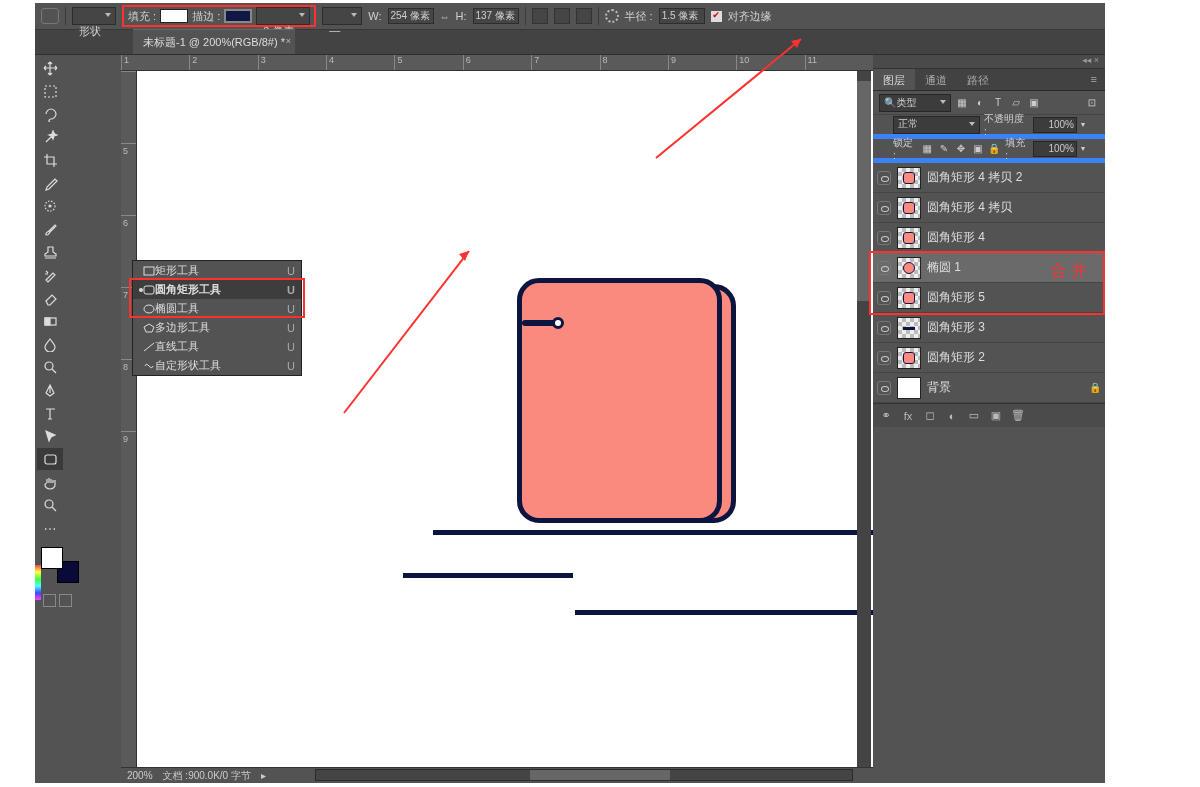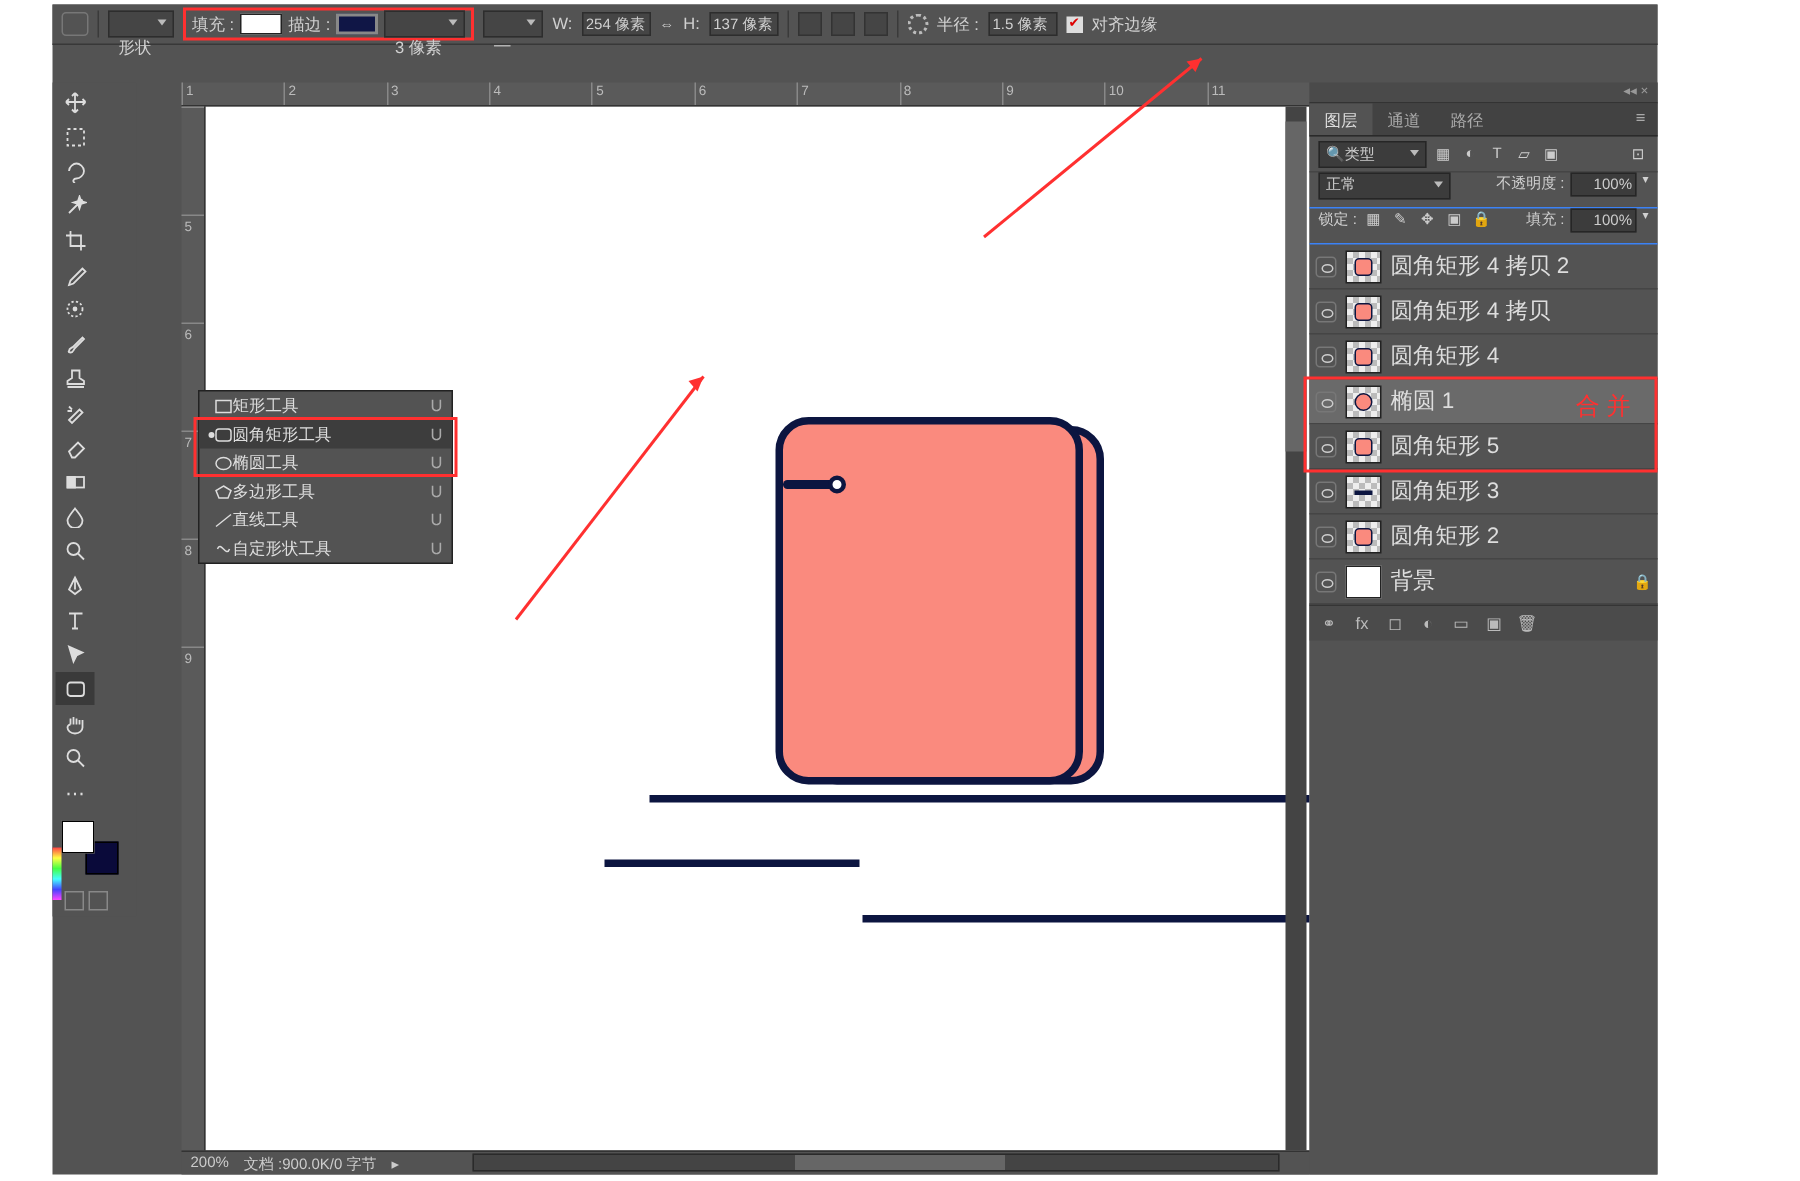--- a/index.html
+++ b/index.html
@@ -35,21 +35,21 @@
 .tool svg { width: 15px; height: 15px; stroke: #ddd; fill: none; stroke-width: 1.2; }
 .fgbg { position: relative; width: 40px; height: 38px; margin: 6px 4px; }
 .fgbg .fg { position: absolute; left: 0; top: 0; width: 22px; height: 22px; background: #fff; border: 1px solid #000; }
 .fgbg .bg { position: absolute; right: 2px; bottom: 2px; width: 22px; height: 22px; background: #0a0a3a; border: 1px solid #000; }
 .qm { display: flex; gap: 3px; padding: 2px 6px; }
 .qm div { width: 13px; height: 13px; border: 1px solid #888; }
 
 
 .flyout { position: absolute; left: 97px; top: 257px; width: 170px; background: #535353; border: 1px solid #222; z-index: 50; }
 .fly-item { display: flex; align-items: center; height: 19px; padding: 0 6px; gap: 0; color: #ddd; font-size: 11px; position: relative; }
-.fly-item.sel { background: #3d3d3d; }
+.fly-item.sel { background: #3d3d3d; font-weight: bold; }
 .fly-item .dot { width: 4px; height: 4px; background: #ddd; border-radius: 50%; }
 .fly-item .nodot { width: 4px; }
 .fly-item .sc { margin-left: auto; color: #aaa; }
 .fly-hl { position: absolute; left: 94px; top: 275px; width: 176px; height: 40px; border: 2px solid #ff3030; z-index: 60; pointer-events: none; }
 
 
 .ruler-h { position: absolute; left: 86px; top: 52px; right: 232px; height: 16px; background: #5a5a5a; border-bottom: 1px solid #333; color: #bbb; font-size: 9px; display: flex; }
 .rh-tick { width: 72px; border-left: 1px solid #888; padding-left: 2px; }
 .ruler-v { position: absolute; left: 86px; top: 68px; width: 16px; bottom: 16px; background: #5a5a5a; border-right: 1px solid #333; color: #bbb; font-size: 9px; }
 .rv-tick { height: 72px; border-top: 1px solid #888; padding-top: 2px; padding-left: 2px; }
@@ -79,36 +79,36 @@
 
 .rpanel { position: absolute; right: 0; top: 52px; width: 232px; bottom: 0; background: #535353; }
 .collapse-row { height: 14px; background: #4a4a4a; border-bottom: 1px solid #333; text-align: right; padding-right: 6px; color: #999; font-size: 9px; }
 .panel-tabs { display: flex; height: 22px; background: #424242; border-bottom: 1px solid #2a2a2a; text-align: right; }
 .ptab { padding: 4px 10px; font-size: 11px; color: #aaa; }
 .ptab.active { background: #535353; color: #ddd; }
 .ptab-menu { margin-left: auto; padding: 4px 8px; color: #aaa; }
 .panel-row { display: flex; align-items: center; height: 24px; padding: 0 6px; gap: 4px; border-bottom: 1px solid #454545; }
 .psearch { background: #3c3c3c; border: 1px solid #262626; height: 18px; flex: 0 0 72px; display: flex; align-items: center; padding: 0 4px; color: #ccc; font-size: 10px; position: relative; }
 .micon { width: 14px; height: 14px; display: flex; align-items: center; justify-content: center; color: #ccc; font-size: 10px; }
-.panel-row2 { display: flex; height: 24px; padding: 0 6px; gap: 4px; border-bottom: 1px solid #3b82f6; font-size: 10px; }
+.panel-row2 { display: flex; align-items: center; height: 24px; padding: 0 20px; gap: 4px; border-bottom: 5px solid #3b82f6; font-size: 10px; }
 .bm-select { background: #3c3c3c; border: 1px solid #262626; height: 18px; width: 88px; padding: 0 4px; position: relative; }
 .op-input { background: #3c3c3c; border: 1px solid #262626; height: 16px; width: 44px; color: #ccc; font-size: 10px; text-align: right; padding-right: 2px; }
 
 
 .layers { }
 .layer { display: flex; align-items: center; height: 30px; border-bottom: 1px solid #454545; padding: 0 4px; gap: 6px; }
 .layer.sel { background: #6a6a6a; }
 .eye { width: 14px; height: 14px; border: 1px solid #777; border-radius: 3px; position: relative; }
 .eye::after { content: ""; position: absolute; left: 3px; top: 4px; width: 6px; height: 4px; border: 1px solid #ccc; border-radius: 50%; }
 .lthumb { width: 24px; height: 22px; background: repeating-conic-gradient(#bbb 0 25%, #eee 0 50%) 0 0/8px 8px; border: 1px solid #222; position: relative; }
 .lthumb .shape { position: absolute; left: 5px; top: 4px; width: 12px; height: 12px; background: #fa8a7e; border: 1px solid #0c1540; border-radius: 3px; }
 .lthumb .shape.circ { border-radius: 50%; }
 .lthumb .shape.line { background: #0c1540; height: 3px; top: 9px; border: none; border-radius: 0; }
 .lthumb.solid { background: #fff; }
-.lname { font-size: 15px; color: #ddd; flex: 1; }
+.lname { font-size: 12px; color: #ddd; flex: 1; }
 .lock { width: 12px; height: 12px; color: #bbb; font-size: 10px; }
 .layers-hl { position: absolute; border: 2px solid #ff3030; pointer-events: none; }
 .merge-label { position: absolute; color: #ff3030; font-size: 16px; right: 18px; pointer-events: none; }
 
 .layer-footer { display: flex; align-items: center; height: 24px; padding: 0 6px; gap: 8px; border-top: 1px solid #353535; background: #4b4b4b; }
 .lf-icon { width: 14px; height: 14px; color: #bbb; font-size: 11px; display: flex; align-items: center; justify-content: center; }
 
 .mini-strip { position: absolute; left: 35px; top: 565px; width: 6px; height: 35px; background: linear-gradient(#f44,#ff4,#4f4,#4ff,#44f,#f4f); }
 
 input { outline: none; }
@@ -140,20 +140,26 @@
     <div class="mini-btn"></div>
     <div class="mini-btn"></div>
     <div class="sep"></div>
     <div class="gear"></div>
     <span class="opt-label">半径 :</span>
     <input class="opt-input wide" value="1.5 像素" style="">
     <div class="checkbox">✔</div>
     <span class="opt-label">对齐边缘</span>
   </div>
 
+  <div class="doc-tabs">
+    <div class="doc-tab">
+      <span>未标题-1 @ 200%(RGB/8#) *</span>
+      <span class="dtx">×</span>
+    </div>
+  </div>
 
   <div class="ruler-h">
     <div class="rh-tick">1</div>
     <div class="rh-tick">2</div>
     <div class="rh-tick">3</div>
     <div class="rh-tick">4</div>
     <div class="rh-tick">5</div>
     <div class="rh-tick">6</div>
     <div class="rh-tick">7</div>
     <div class="rh-tick">8</div>

